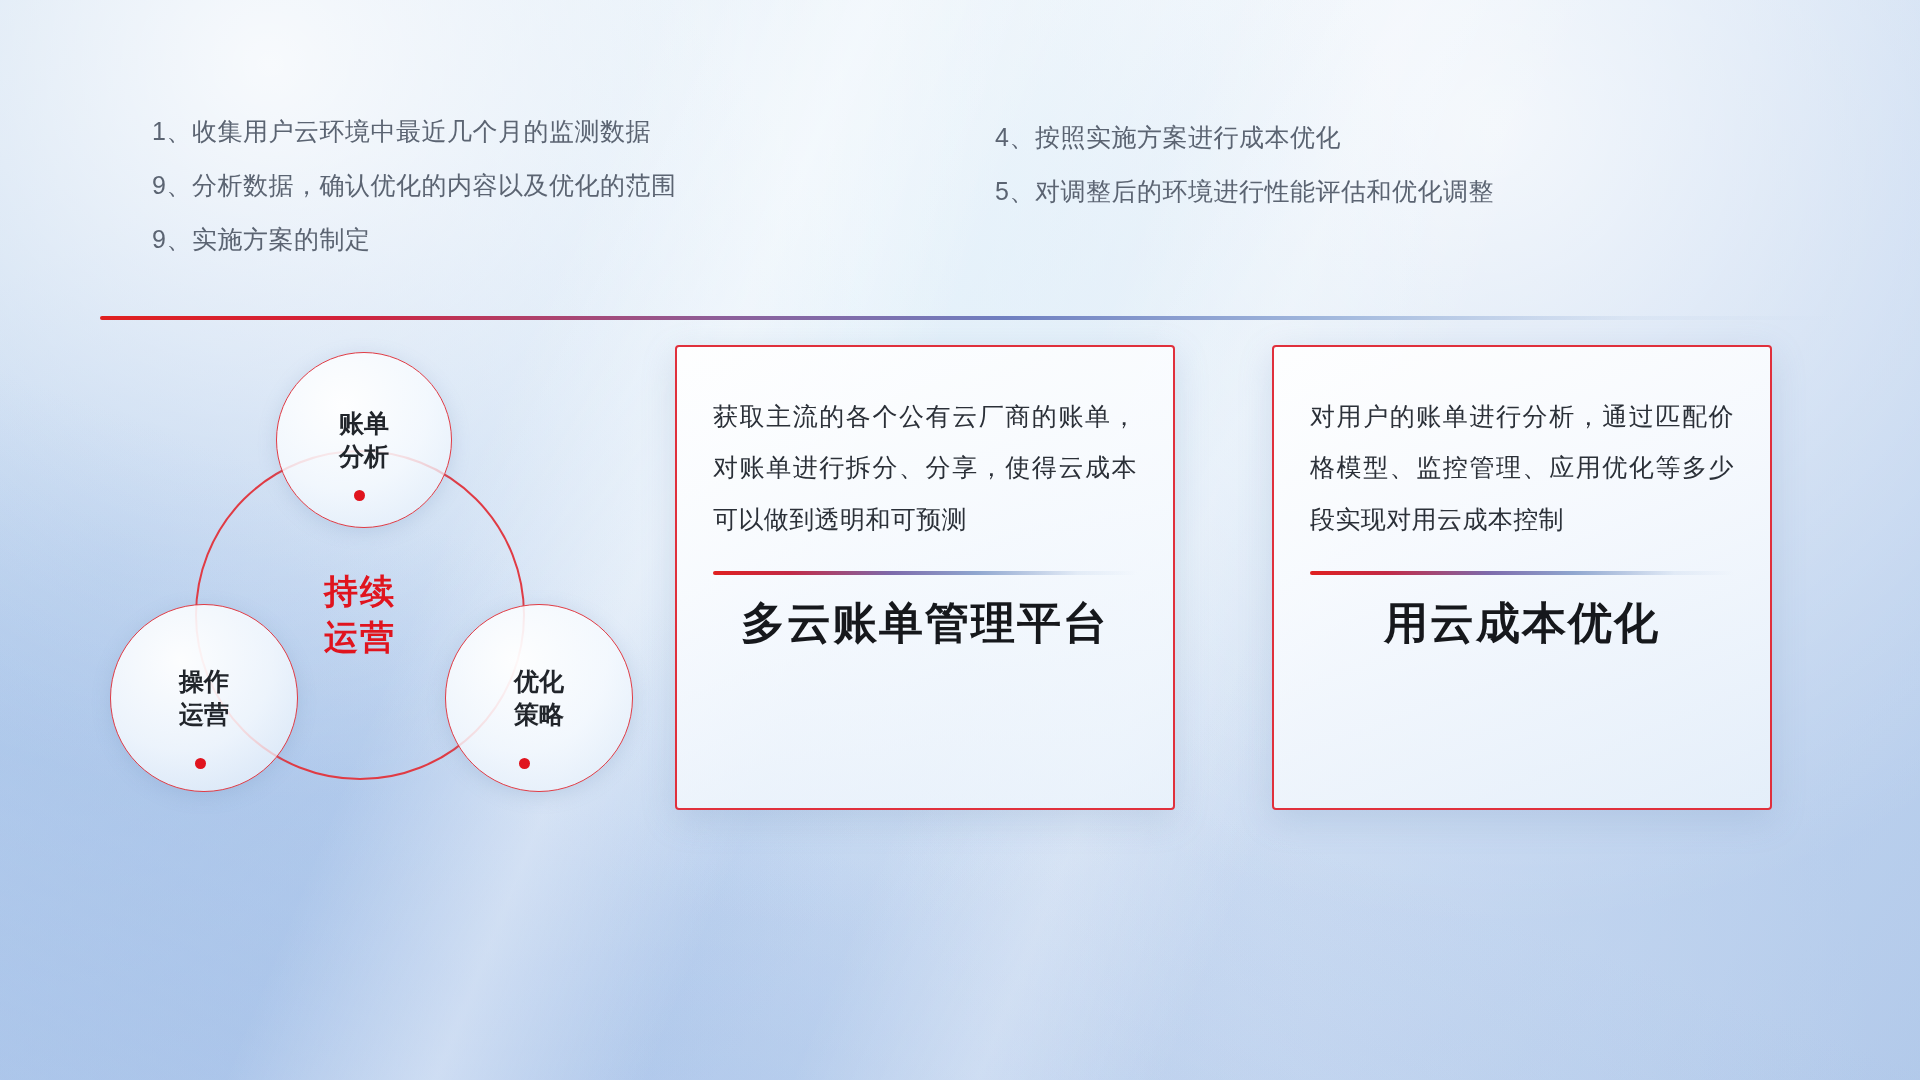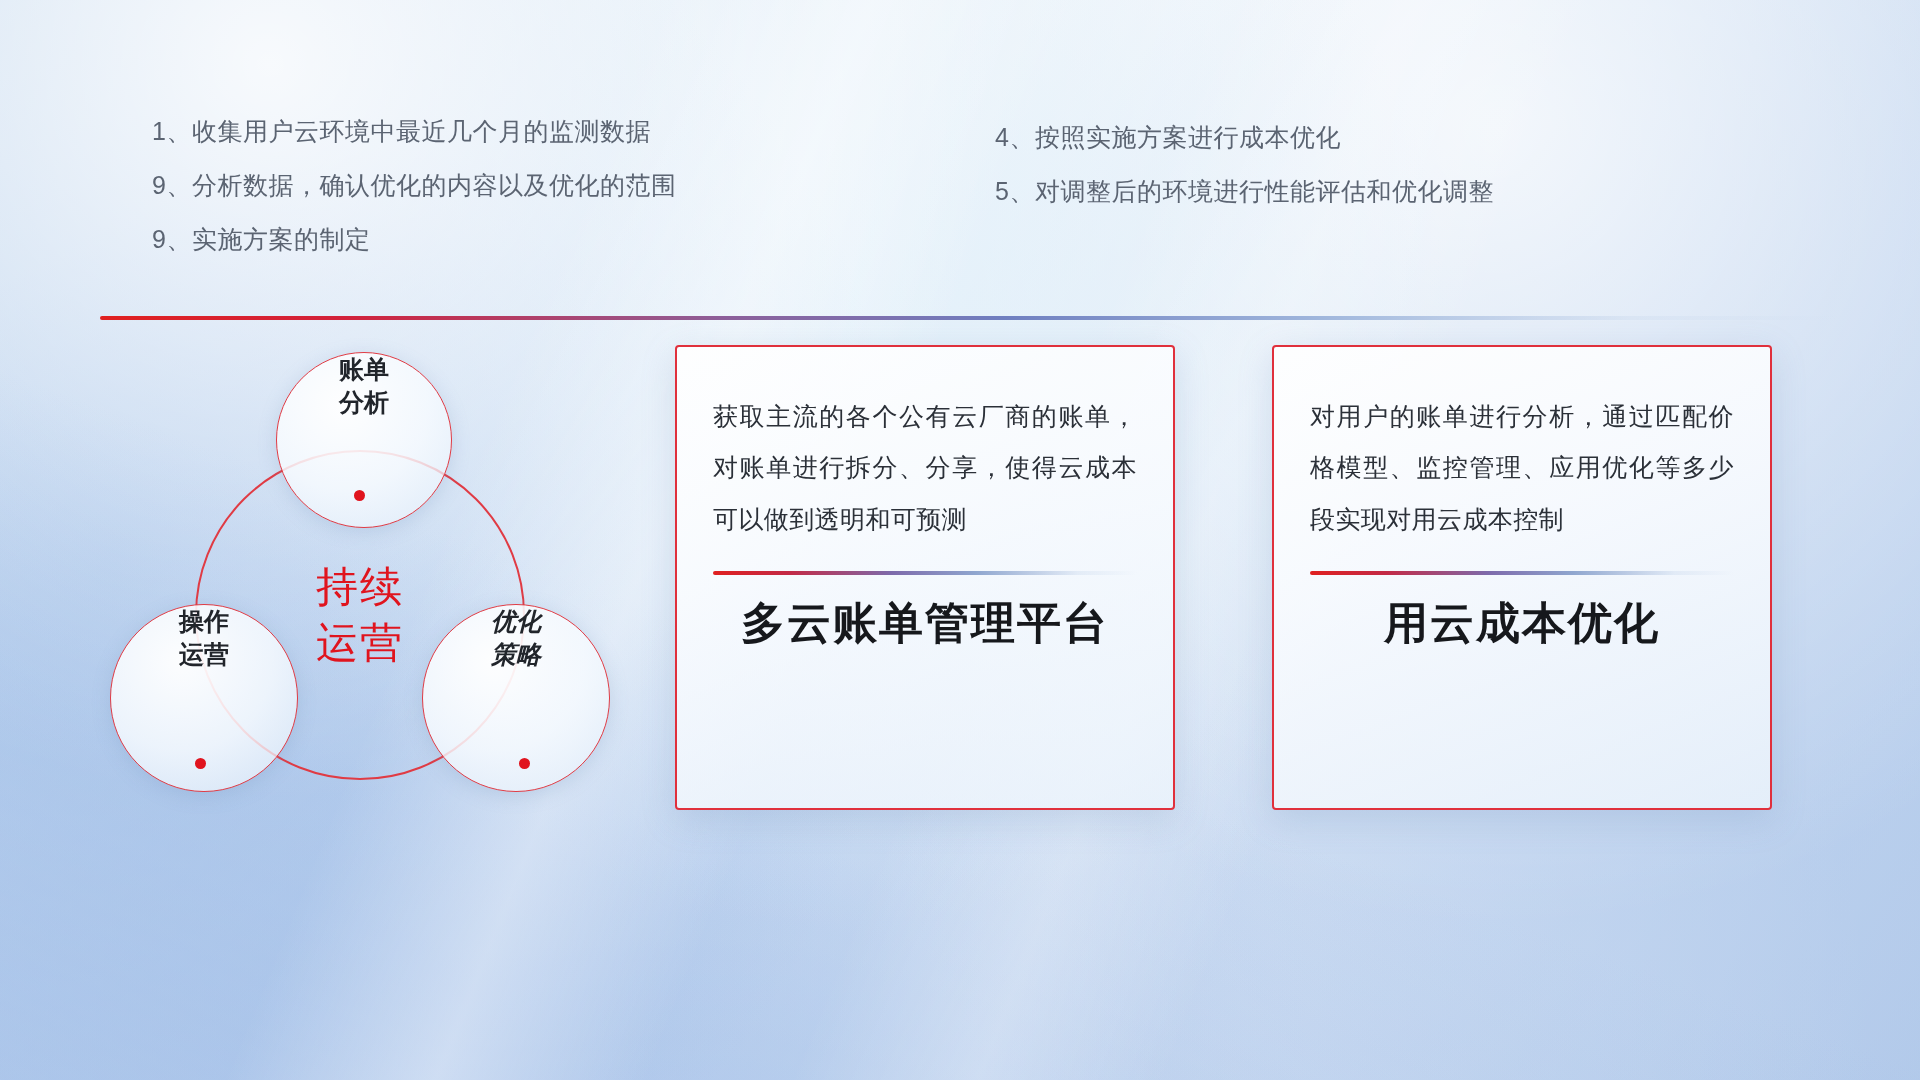--- a/index.html
+++ b/index.html
@@ -70,30 +70,31 @@
     width: 520px;
     height: 580px;
   }
   .bubble {
     position: absolute;
     border-radius: 50%;
     border: 1.6px solid #e03b44;
     background: radial-gradient(circle at 38% 30%, rgba(255,255,255,0.96) 0%, rgba(247,251,255,0.84) 52%, rgba(226,238,250,0.66) 100%);
     box-shadow: 0 4px 18px rgba(120,150,190,0.25);
     display: flex;
+    align-items: center;
     justify-content: center;
     text-align: center;
     color: #21252b;
     font-weight: bold;
     font-size: 25px;
     line-height: 1.32;
   }
   #bubble-top { left: 176px; top: 0px; width: 174px; height: 174px; }
   #bubble-left { left: 10px; top: 252px; width: 186px; height: 186px; }
-  #bubble-right { left: 322px; top: 252px; width: 186px; height: 186px; font-style: italic; }
+  #bubble-right { left: 345px; top: 252px; width: 186px; height: 186px; }
 
   #ring {
     position: absolute;
     left: 95px;
     top: 98px;
     width: 330px;
     height: 330px;
     border-radius: 50%;
     border: 2px solid #e03b44;
     box-sizing: border-box;
@@ -102,22 +103,22 @@
     position: absolute;
     left: 95px;
     top: 98px;
     width: 330px;
     height: 330px;
     display: flex;
     align-items: center;
     justify-content: center;
     text-align: center;
     color: #e0141e;
-    font-weight: normal;
-    font-size: 42px;
+    font-weight: bold;
+    font-size: 34px;
     line-height: 1.34;
     letter-spacing: 2px;
   }
   .node-dot {
     position: absolute;
     width: 11px;
     height: 11px;
     border-radius: 50%;
     background: #e0141e;
   }

